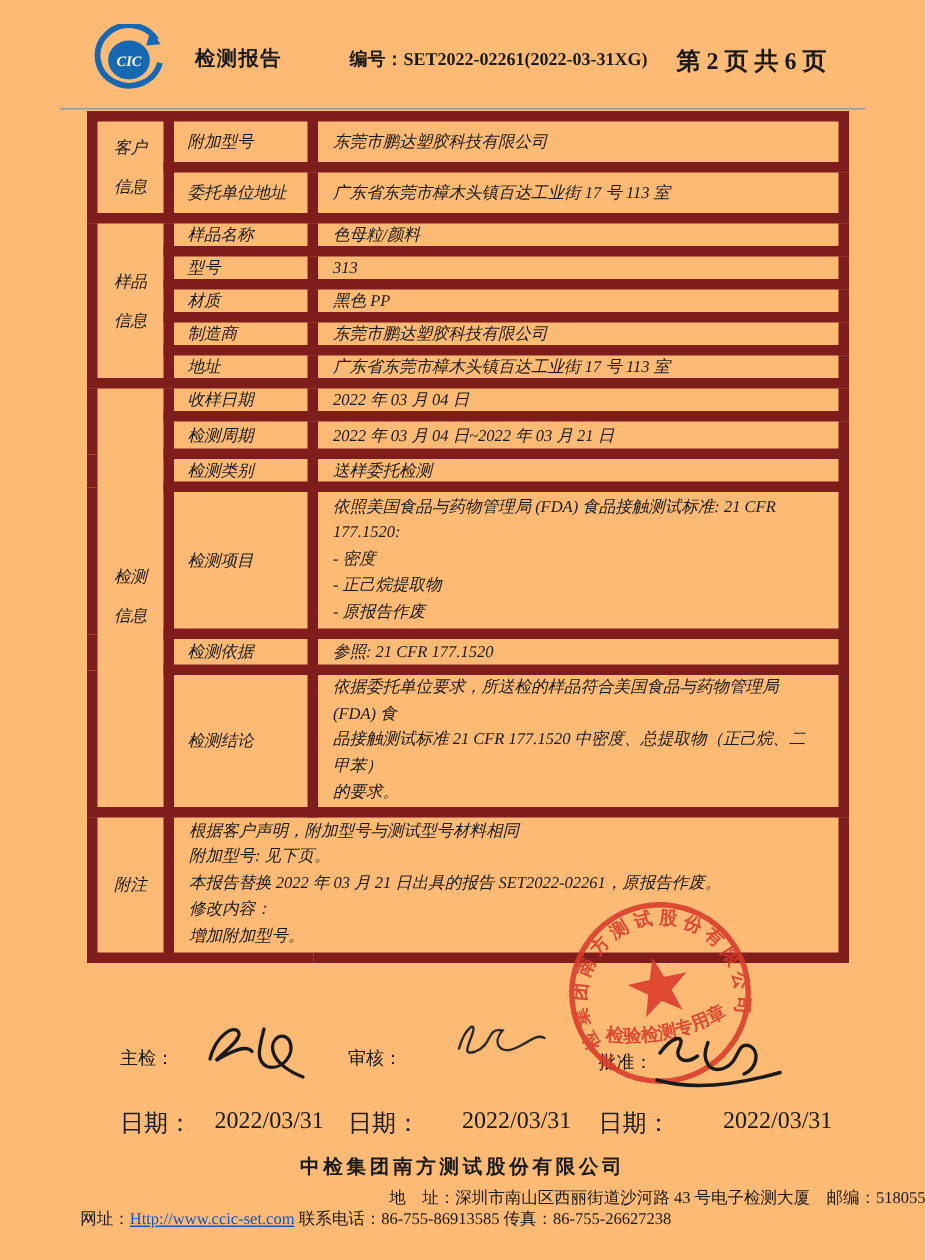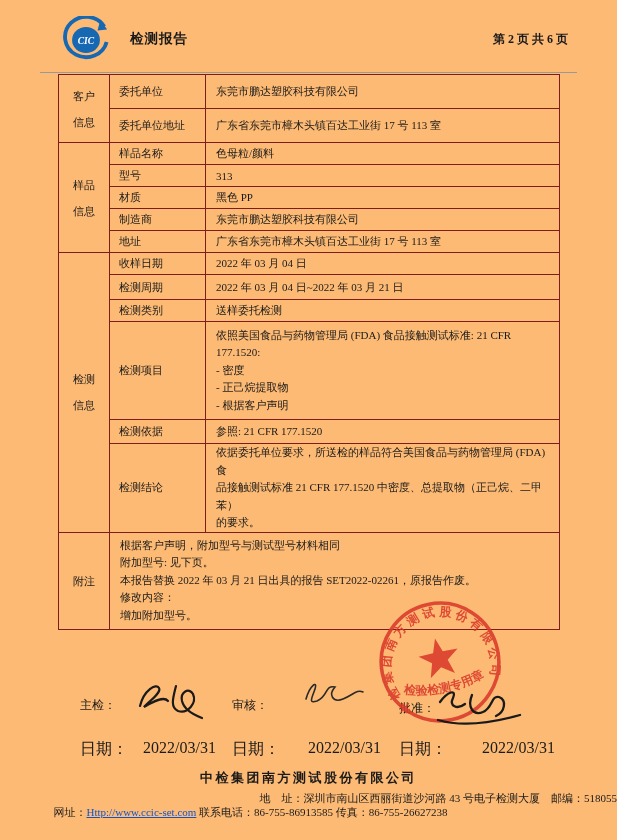--- a/index.html
+++ b/index.html
@@ -5,30 +5,30 @@
   * { margin:0; padding:0; box-sizing:border-box; }
   html,body { background:#ffffff; }
   .page {
     position:relative; width:617px; height:840px; background:#fdba74;
     font-family:"Liberation Serif","DejaVu Serif",serif; color:#1a1a1a;
     overflow:hidden;
   }
   
   .hdr-title { position:absolute; left:130px; top:30px; font-size:13.5px; font-weight:bold; letter-spacing:1px; }
   .hdr-no    { position:absolute; left:233px; top:31px; font-size:12px; font-weight:bold; }
-  .hdr-page  { position:absolute; left:493px; top:31px; font-size:12px; font-weight:bold;text-align:right; }
+  .hdr-page  { position:absolute; left:451px; top:31px; font-size:16px; font-weight:bold;text-align:right; }
   .logo      { position:absolute; left:61px; top:16px; }
   .hdr-rule  { position:absolute; left:40px; top:72px; width:537px; height:1px; background:#9a9a9a; }
   
   table.info {
     position:absolute; left:58px; top:74px; width:501px;
     border-collapse:collapse; table-layout:fixed;
     font-size:11px;
   }
-  table.info td { border:1px solid #7f1d1d; vertical-align:middle; }
+  table.info td { border:7px solid #7f1d1d; vertical-align:middle;font-style:italic; }
   col.c1 { width:51px; } col.c2 { width:96px; } col.c3 { width:354px; }
   td.sec { text-align:center; }
   td.sec div { line-height:26px; }
   td.fld { padding-left:9px; }
   td.val { padding-left:10px; padding-right:12px; }
   td.val div { line-height:17.5px; }
   tr.h34 td { height:34px; } tr.h33 td { height:22px; }
   tr.h22 td { height:22px; } tr.h25 td { height:25px; }
   tr.h98 td { height:98px; } tr.h24 td { height:24px; }
   tr.h48 td { height:48px; } tr.h97 td { height:97px; }
@@ -50,37 +50,38 @@
 
 <div class="page">
 
   <svg class="logo" width="50" height="48" viewBox="0 0 52 50">
     <path d="M 45,11 A 22,21 0 1 0 47.5,27" fill="none" stroke="#1668b3" stroke-width="4"></path>
     <path d="M 41,4 L 48,14 L 38,15 Z" fill="#1668b3"></path>
     <ellipse cx="26" cy="25" rx="14.5" ry="13.5" fill="#1668b3"></ellipse>
     <text x="26" y="29" text-anchor="middle" font-size="10" font-weight="bold" font-style="italic" fill="#ffffff" font-family="Liberation Serif, DejaVu Serif, serif">CIC</text>
   </svg>
   <div class="hdr-title">检测报告</div>
+  <div class="hdr-no"><span>编号：</span><span>SET2022-02261(2022-03-31XG)</span></div>
   <div class="hdr-page">第 2 页 共 6 页</div>
   <div class="hdr-rule"></div>
 
   <table class="info">
     <colgroup>
         <col class="c1">
         <col class="c2">
         <col class="c3">
       </colgroup>
     <tbody>
 
       <tr class="h34">
         <td class="sec" rowspan="2">
           <div>客户</div>
           <div>信息</div>
         </td>
-        <td class="fld">委托单位</td>
+        <td class="fld">附加型号</td>
         <td class="val">东莞市鹏达塑胶科技有限公司</td>
       </tr>
       <tr class="h34">
         <td class="fld">委托单位地址</td>
         <td class="val">广东省东莞市樟木头镇百达工业街 17 号 113 室</td>
       </tr>
 
       <tr class="h33">
         <td class="sec" rowspan="5">
           <div>样品</div>
@@ -122,21 +123,21 @@
         <td class="fld">检测类别</td>
         <td class="val">送样委托检测</td>
       </tr>
       <tr class="h98">
         <td class="fld">检测项目</td>
         <td class="val">
           <div>依照美国食品与药物管理局 (FDA) 食品接触测试标准: 21 CFR</div>
           <div>177.1520:</div>
           <div>- 密度</div>
           <div>- 正己烷提取物</div>
-          <div>- 根据客户声明</div>
+          <div>- 原报告作废</div>
         </td>
       </tr>
       <tr class="h24">
         <td class="fld">检测依据</td>
         <td class="val">参照: 21 CFR 177.1520</td>
       </tr>
       <tr class="h48">
         <td class="fld">检测结论</td>
         <td class="val">
           <div>依据委托单位要求，所送检的样品符合美国食品与药物管理局 (FDA) 食</div>

